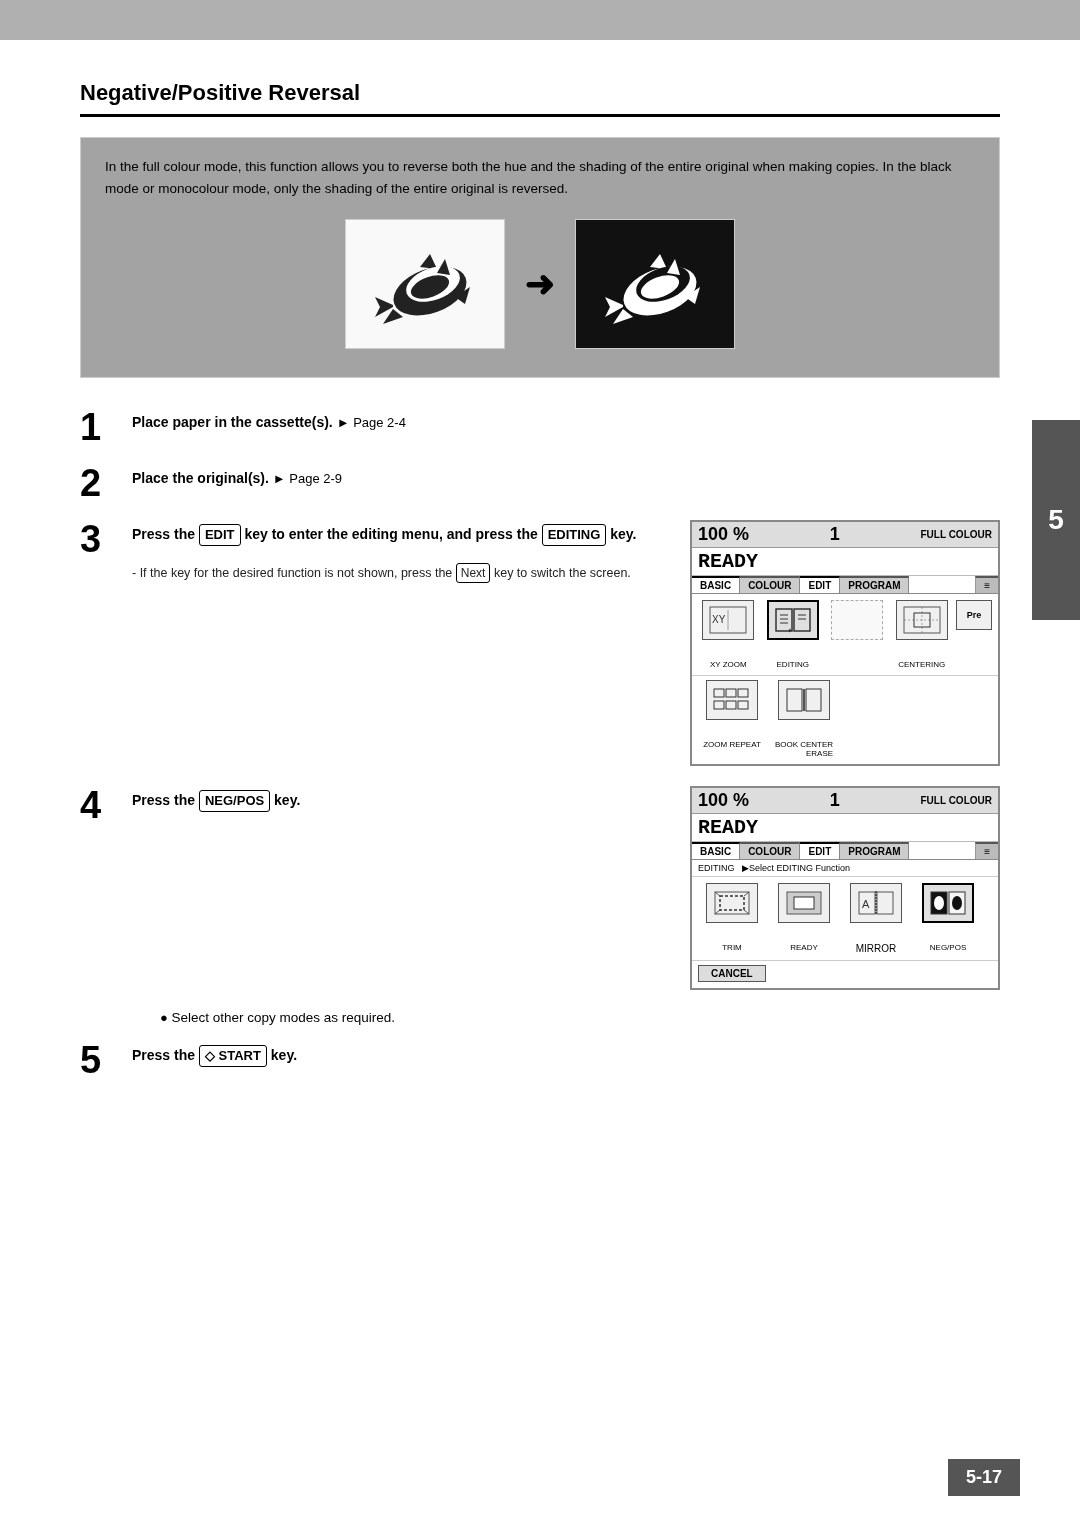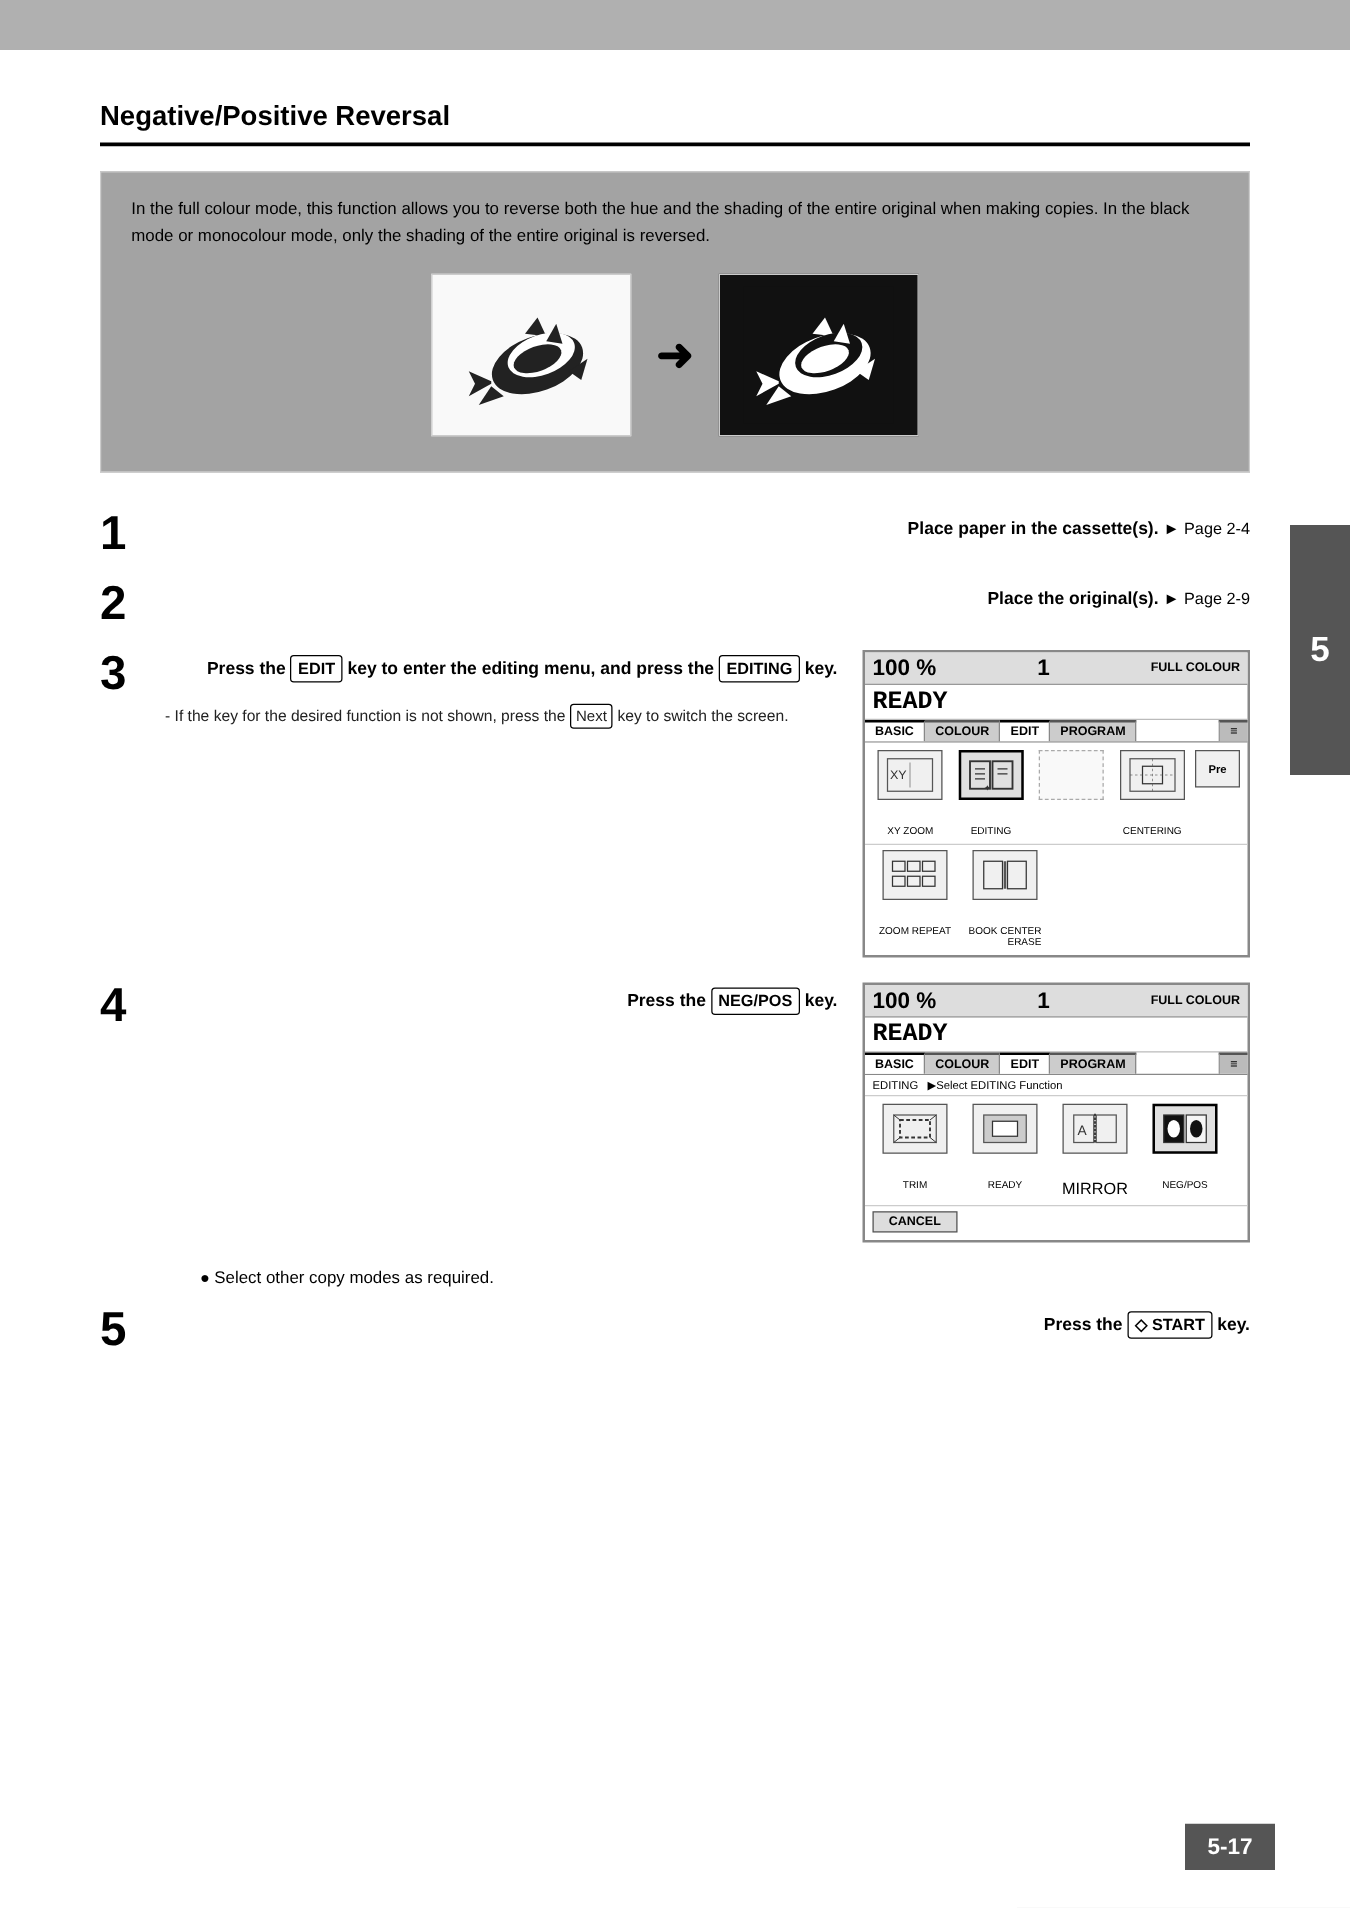--- a/index.html
+++ b/index.html
@@ -105,21 +105,20 @@
       min-width: 36px;
     }
     .step-content {
       flex: 1;
       padding-top: 4px;
     }
     .step-main {
       font-size: 14px;
       font-weight: bold;
       line-height: 1.5;
-      text-align: right;
     }
     .step-main .key-box {
       display: inline-block;
       border: 1.5px solid #000;
       border-radius: 3px;
       padding: 0 5px;
       font-weight: bold;
       font-size: 13px;
     }
     .step-main .arrow-text {
@@ -510,21 +509,21 @@
               <div class="screen-icon-cell">
                 <div class="screen-icon-box">
                   <svg width="40" height="30" viewBox="0 0 40 30">
                     <rect x="3" y="4" width="16" height="22" fill="none" stroke="#555" stroke-width="1"></rect>
                     <text x="6" y="20" font-size="11" fill="#333">A</text>
                     <rect x="21" y="4" width="16" height="22" fill="none" stroke="#555" stroke-width="1"></rect>
                     <text x="24" y="20" font-size="11" fill="#333" transform="scale(-1,1) translate(-78,0)">A</text>
                     <line x1="20" y1="3" x2="20" y2="27" stroke="#333" stroke-width="1.5" stroke-dasharray="2,1"></line>
                   </svg>
                 </div>
-                <span style="font-size:13px;">MIRROR</span>
+                <span style="font-size:10px;">MIRROR</span>
               </div>
 
               <div class="screen-icon-cell">
                 <div class="screen-icon-box highlighted">
                   <svg width="40" height="30" viewBox="0 0 40 30">
                     <rect x="3" y="4" width="16" height="22" fill="#111" stroke="#333" stroke-width="1"></rect>
                     <ellipse cx="11" cy="15" rx="5" ry="7" fill="#fff"></ellipse>
                     <rect x="21" y="4" width="16" height="22" fill="#f5f5f5" stroke="#333" stroke-width="1"></rect>
                     <ellipse cx="29" cy="15" rx="5" ry="7" fill="#111"></ellipse>
                   </svg>

